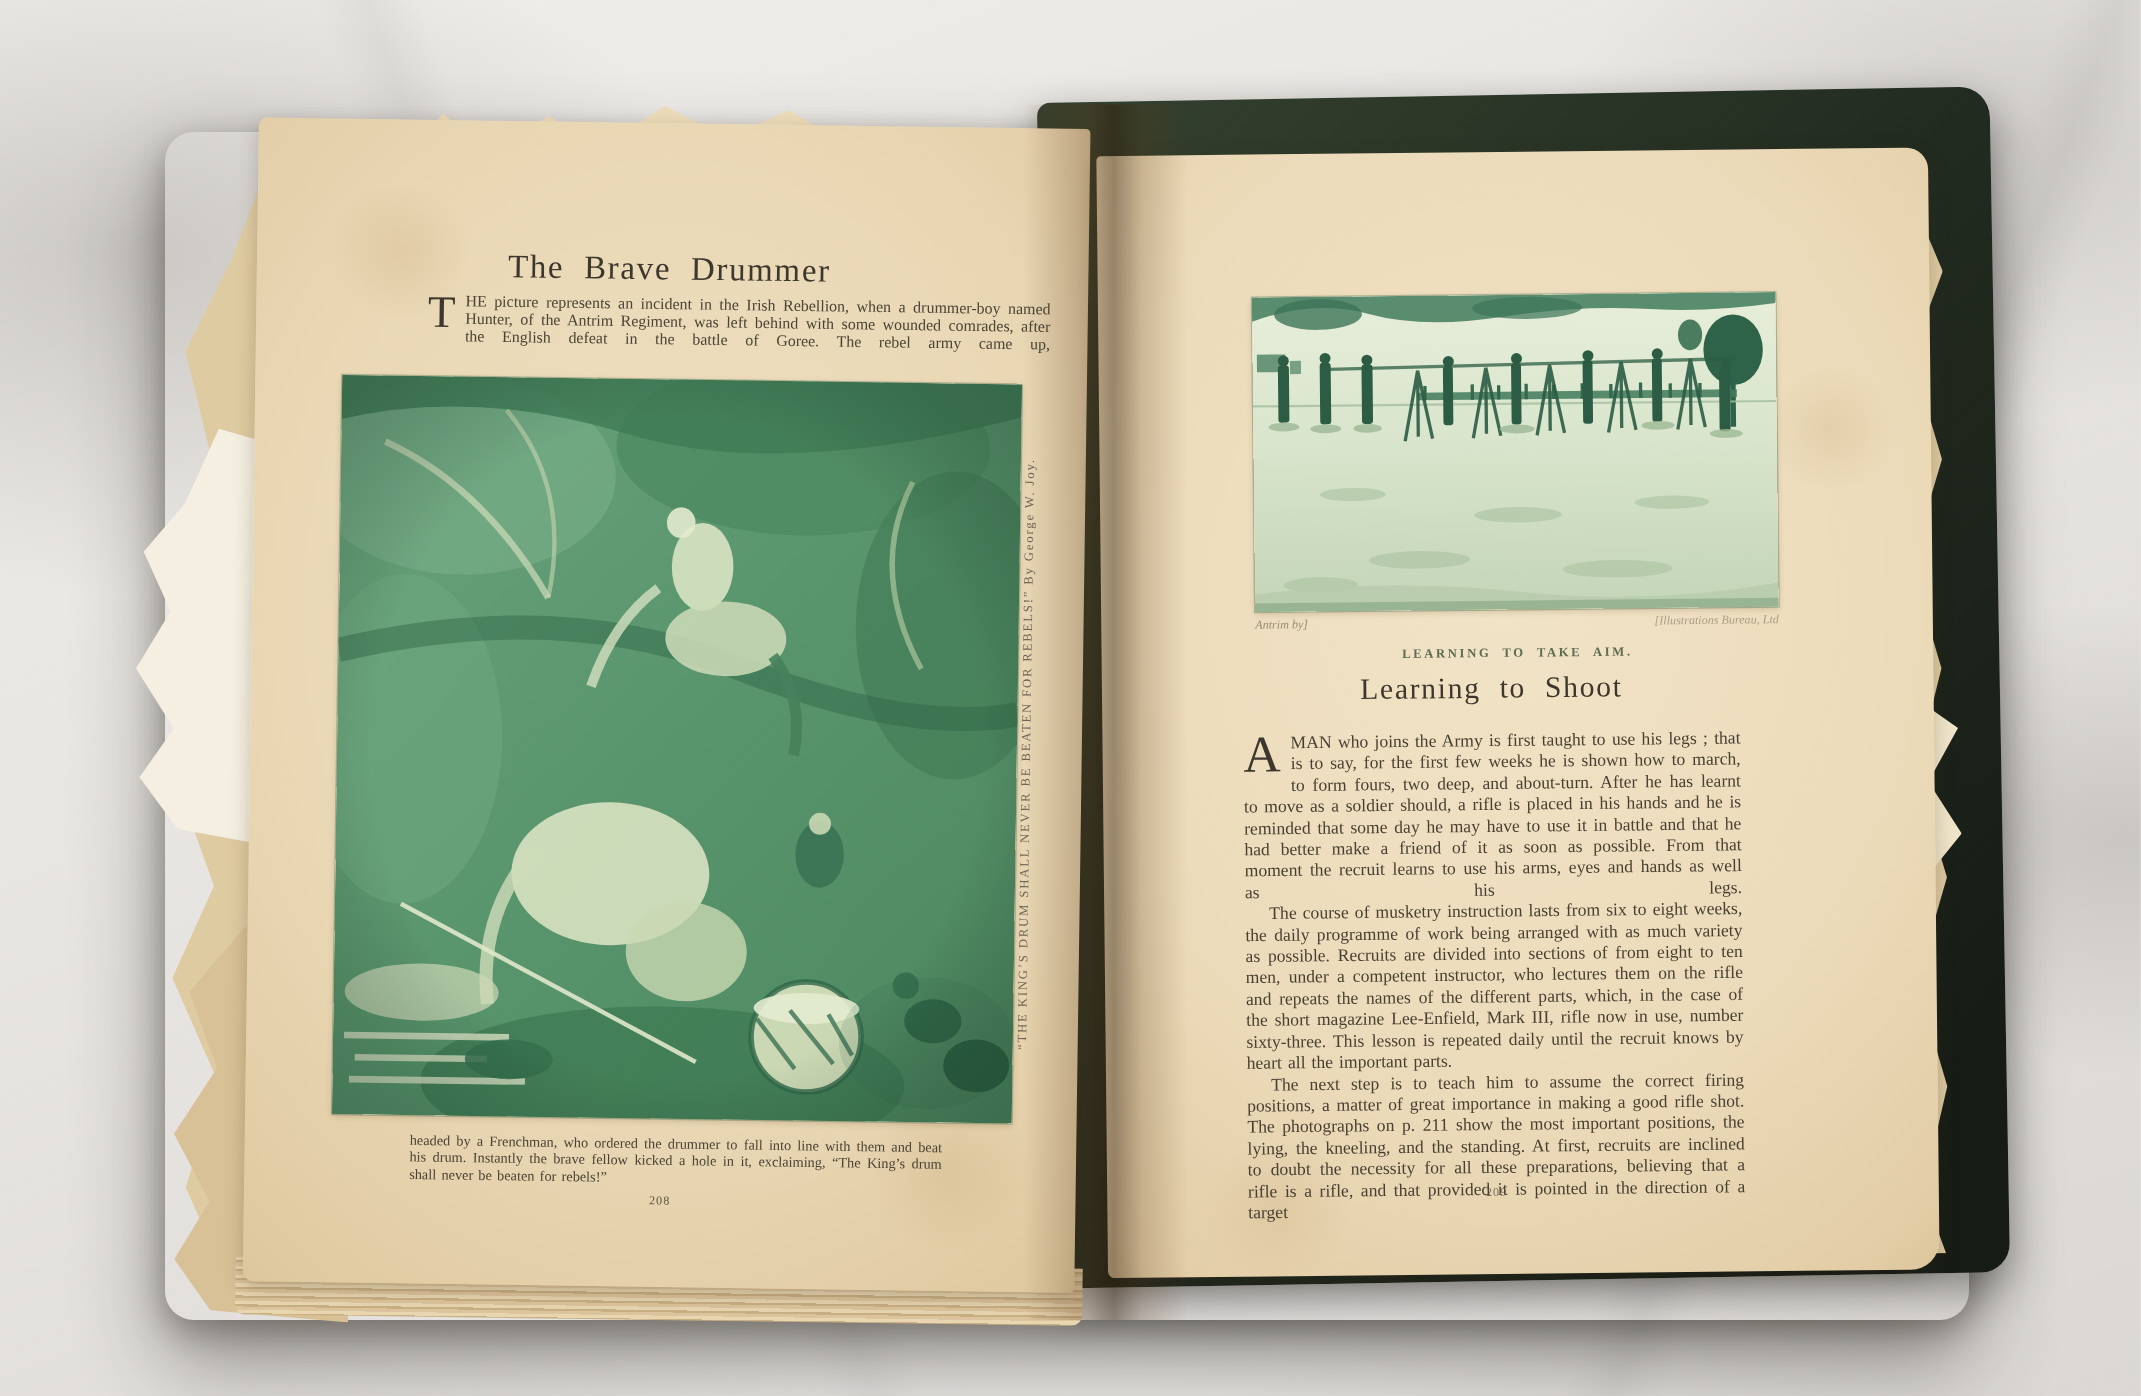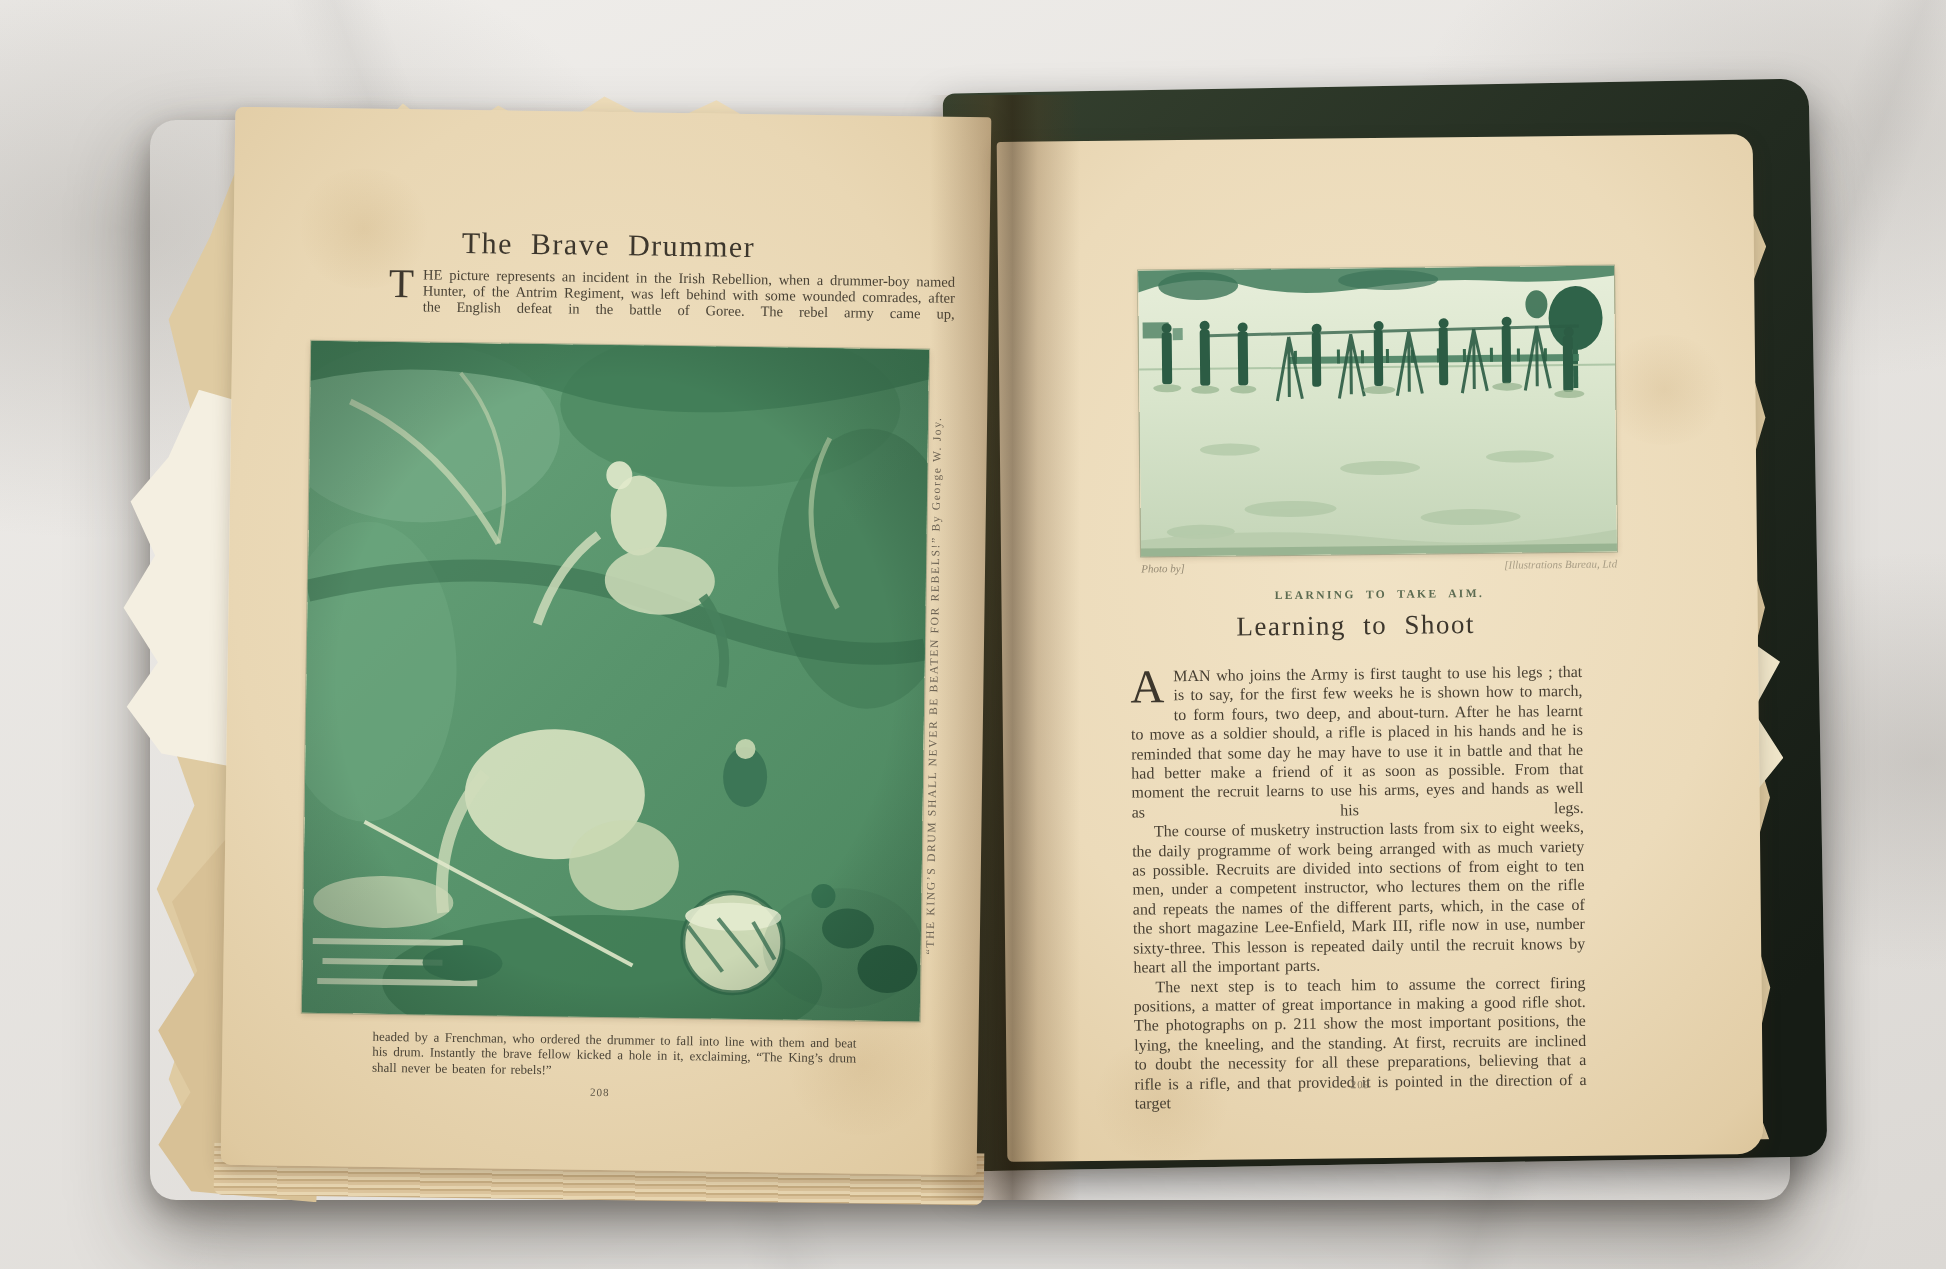--- a/index.html
+++ b/index.html
@@ -246,21 +246,21 @@
         <ellipse cx="330" cy="250" rx="50" ry="8"></ellipse>
           <ellipse cx="60" cy="262" rx="34" ry="7"></ellipse>
       </g>
       <path d="M0 270 q120 -14 240 0 t236 -6 L476 286 L0 286 Z" fill="#b7cbab" opacity=".8"></path>
       <path d="M0 282 h476" stroke="#577" stroke-width="0"></path>
       <rect x="0" y="278" width="476" height="8" fill="#83a47e" opacity=".6"></rect>
     </svg>
   </div>
 
   <div class="abs credits" style="left:140px;top:422px;width:476px;">
-    <span>Photo by]</span>
+    <span>Antrim by]</span>
     <span class="credit-right">[Illustrations Bureau, Ltd</span>
   </div>
 
   <div class="abs photo-cap" style="left:140px;top:450px;width:476px;">LEARNING TO TAKE AIM.</div>
 
   <div class="abs page-title" style="left:128px;top:472px;width:452px;font-size:27px;">Learning to Shoot</div>
 
   <div class="abs body-text" style="left:128px;top:526px;width:452px;">
     <p class="cont"><span class="dropcap-a">A</span><span>MAN who joins the Army is first taught to use his legs ; that is to say, for the first few weeks he is shown how to march, to form fours, two deep, and about-turn.  After he has learnt to move as a soldier should, a rifle is placed in his hands and he is reminded that some day he may have to use it in battle and that he had better make a friend of it as soon as possible.  From that moment the recruit learns to use his arms, eyes and hands as well as his legs.</span></p>
     <p class="ind">The course of musketry instruction lasts from six to eight weeks, the daily programme of work being arranged with as much variety as possible.  Recruits are divided into sections of from eight to ten men, under a competent instructor, who lectures them on the rifle and repeats the names of the different parts, which, in the case of the short magazine Lee-Enfield, Mark III, rifle now in use, number sixty-three.  This lesson is repeated daily until the recruit knows by heart all the important parts.</p>

